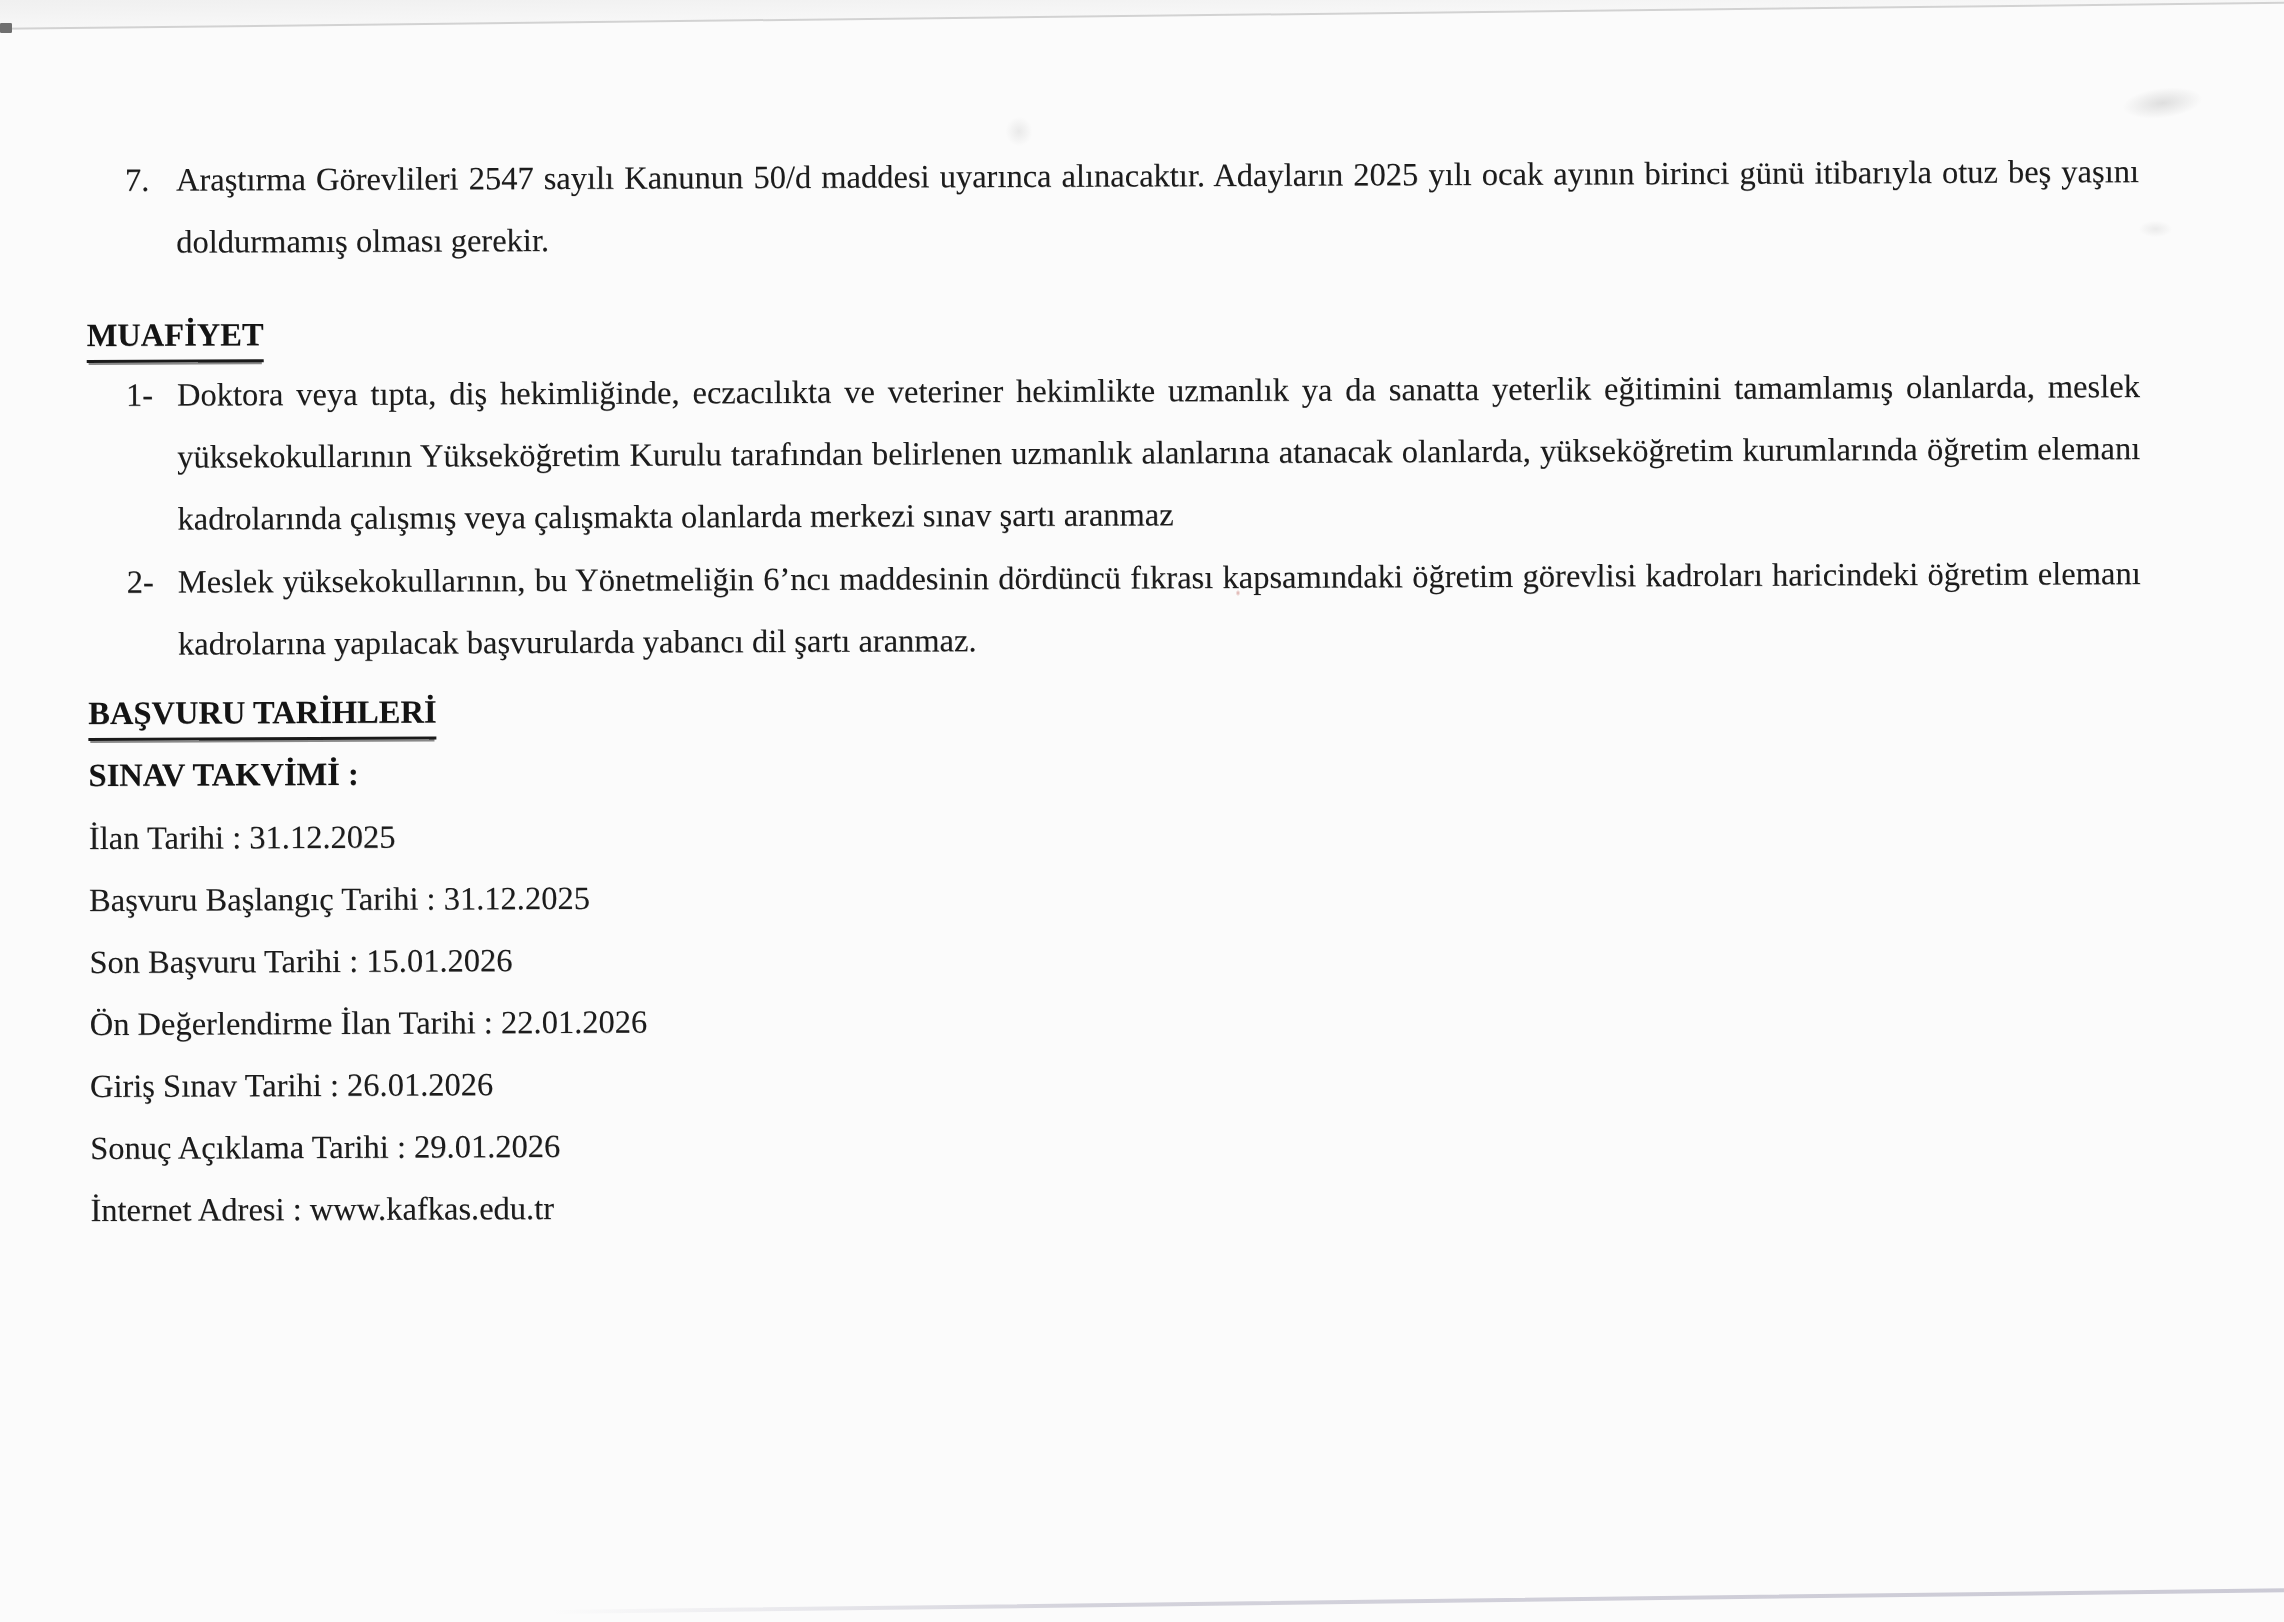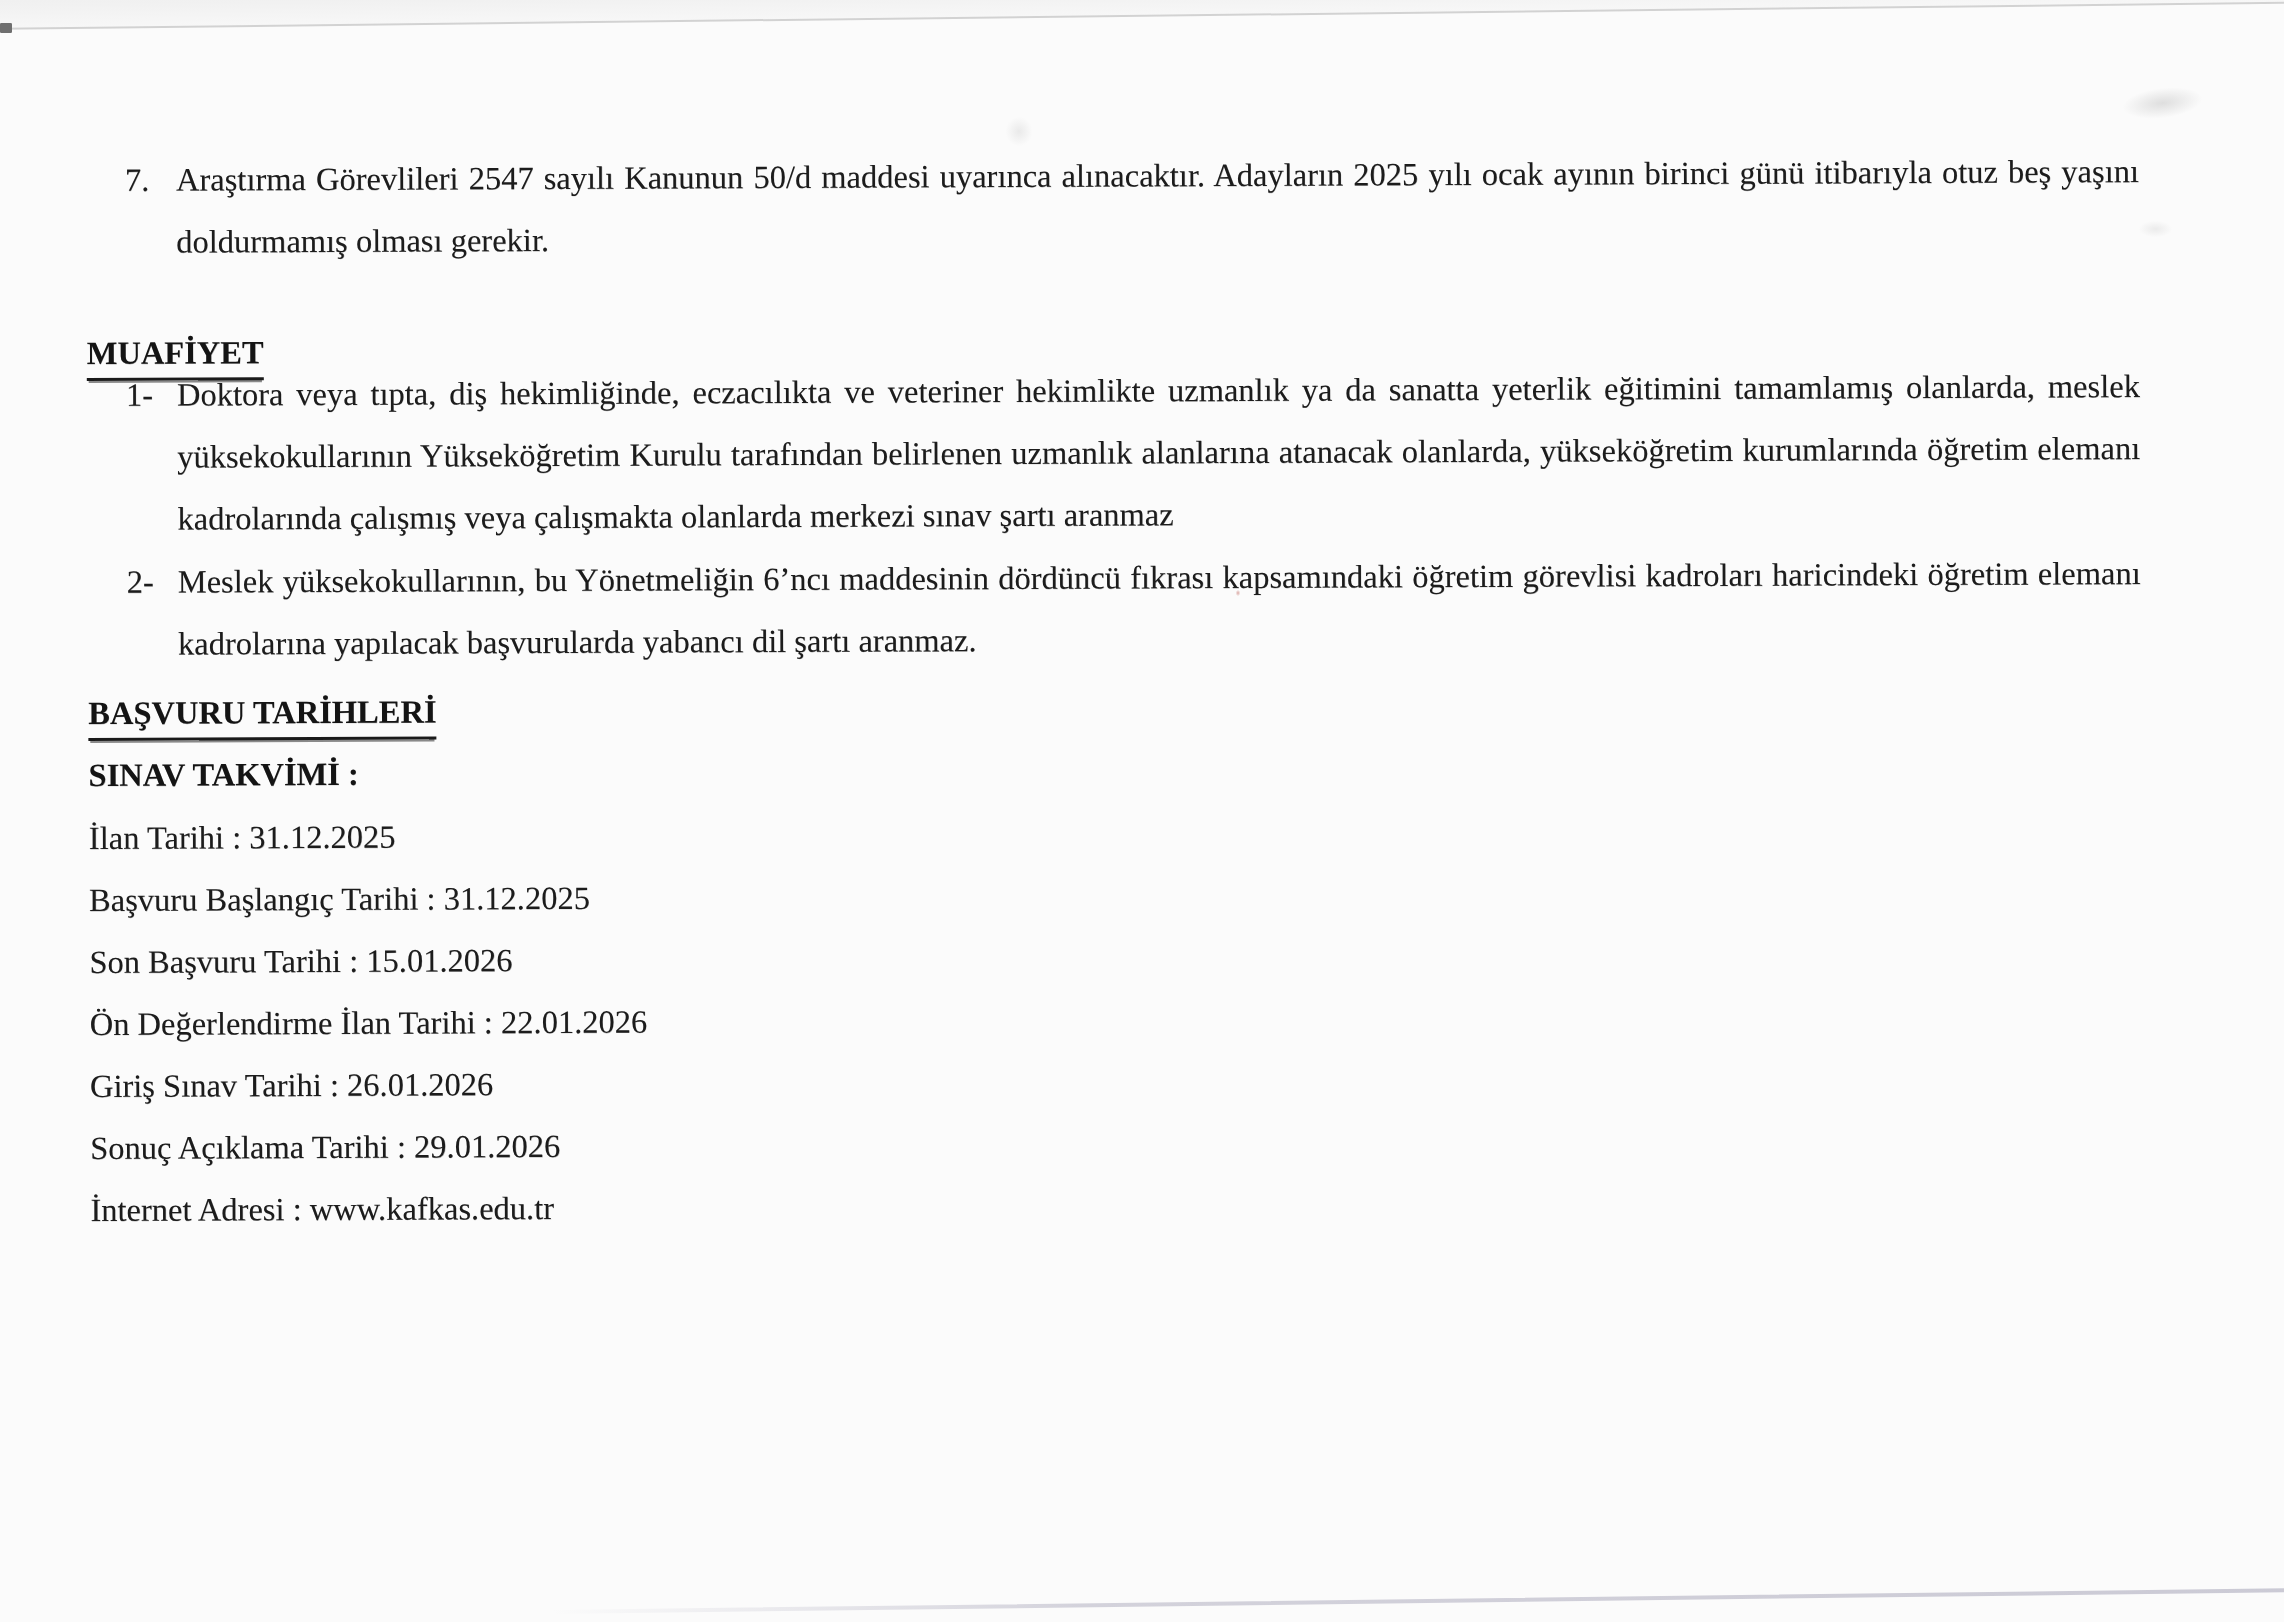--- a/index.html
+++ b/index.html
@@ -101,21 +101,21 @@
     position: absolute;
     left: 0;
     width: 1963px;
   }
   .schedule-line {
     line-height: 62px;
     white-space: nowrap;
   }
   
   #item7      { top: 149px; }
-  #muafiyet-h { top: 313px; margin-top: 18px; }
+  #muafiyet-h { top: 313px; }
   #muaf-item1 { top: 364px; }
   #muaf-item2 { top: 551px; }
   #basvuru-h  { top: 691px; }
   #sinav-h    { top: 753px; }
   #schedule   { top: 807px; }
 </style>
 </head>
 <body>
 
 <div class="page">

